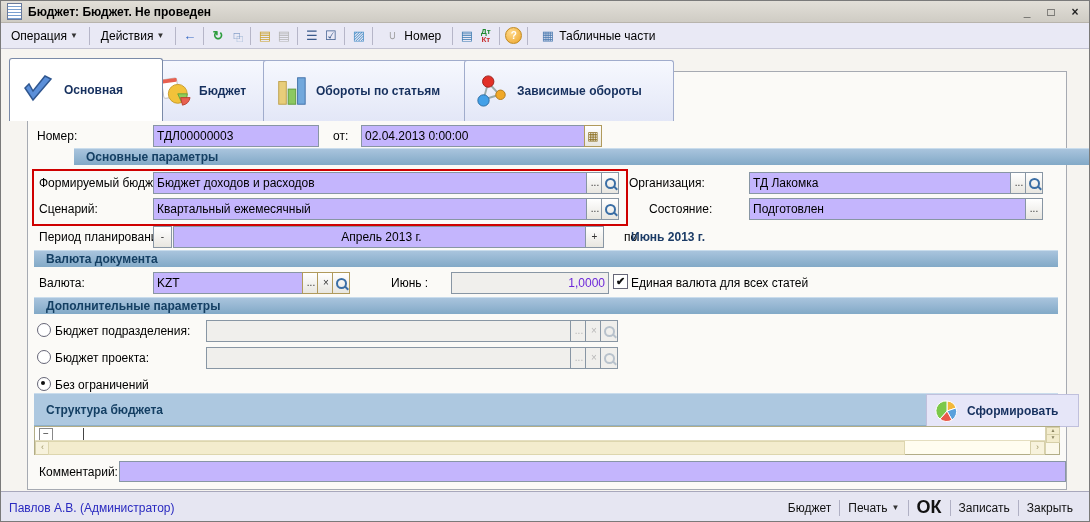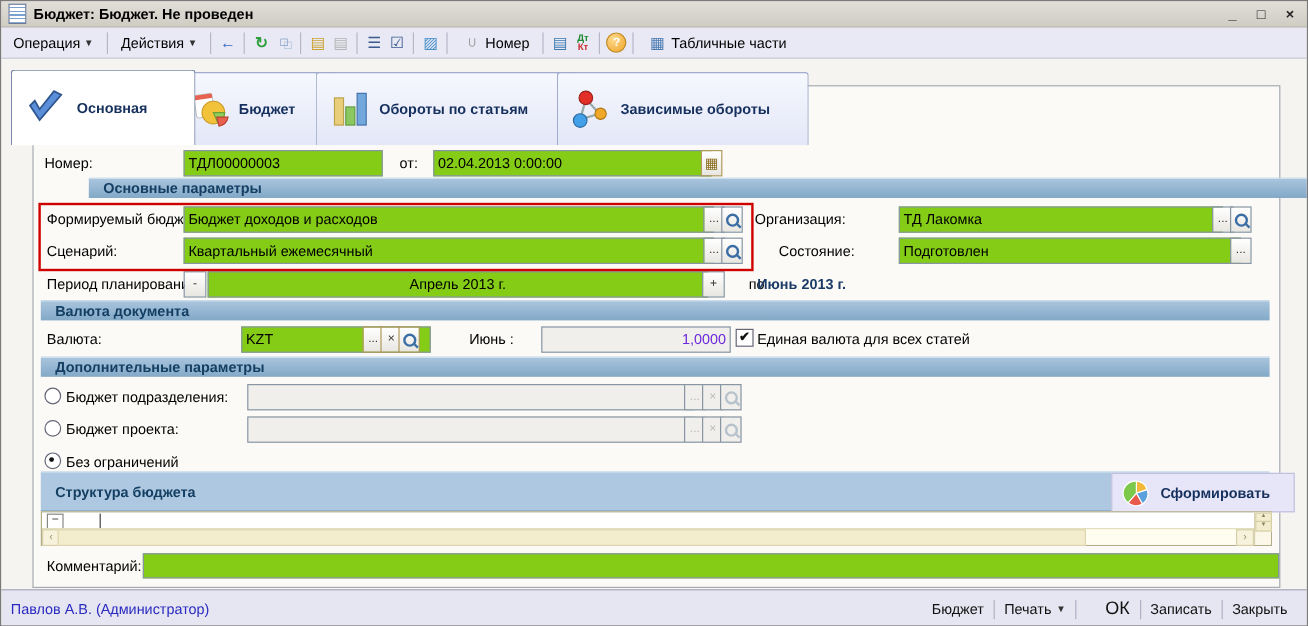--- a/index.html
+++ b/index.html
@@ -43,21 +43,21 @@
   .tab-label{font-weight:bold;color:#16305e;font-size:12px;}
   .tab.active{background:#fff;border-color:#7a8aa8;z-index:3;}
   .tab svg{flex:0 0 auto;}
 
   
   .sec-header{height:17px;background:linear-gradient(#a9c4dd,#82a9c7);border-top:1px solid #c9dcec;color:#143f63;font-weight:bold;font-size:12px;line-height:17px;padding-left:12px;}
   .big-header{height:33px;background:#adc8e0;border-top:1px solid #c9dcec;border-bottom:1px solid #8fb0ca;color:#143f63;font-weight:bold;font-size:12px;line-height:33px;padding-left:12px;}
 
   
   .lbl{position:absolute;font-size:12px;white-space:nowrap;}
-  .fld{position:absolute;height:20px;border:1px solid #8896a4;background:#84cc16;font-family:"Liberation Sans",sans-serif;font-size:12px;padding:0 3px;outline:none;}
+  .fld{position:absolute;height:20px;border:1px solid #8896a4;background:#c4b5fd;font-family:"Liberation Sans",sans-serif;font-size:12px;padding:0 3px;outline:none;}
   .fld:disabled{background:#f0efec;color:#6d28d9;}
   .fbtn{position:absolute;height:20px;width:16px;border:1px solid #8896a4;background:linear-gradient(#ffffff,#e8e6e0);font-size:10px;line-height:18px;text-align:center;color:#333;cursor:default;display:flex;align-items:center;justify-content:center;}
   .fbtn.gold{border-color:#b09a5c;}
   .fbtn.dis{background:#f0efec;color:#b8b8b8;}
   .mag{width:7px;height:7px;border:2px solid #3a6ea5;border-radius:50%;position:relative;display:inline-block;}
   .mag::after{content:"";position:absolute;width:5px;height:2px;background:#3a6ea5;transform:rotate(45deg);right:-4px;bottom:-2px;}
   .mag.dis{border-color:#b8c2cc;} .mag.dis::after{background:#b8c2cc;}
   .cal-icon{color:#8a6d1f;font-size:12px;line-height:18px;}
   .red-box{position:absolute;border:2px solid #cf0000;pointer-events:none;z-index:4;}
   .bold-navy{font-weight:bold;color:#1b3b66;}
@@ -77,21 +77,21 @@
   .hs-thumb{position:absolute;left:13px;top:0;width:855px;height:12px;background:#f3eccd;border:1px solid #ddd6ae;}
 
   .gen-btn{position:absolute;left:925px;top:393px;width:135px;height:31px;background:#e6e6f8;border:1px solid #c0c0dc;display:flex;align-items:center;gap:8px;padding:0 8px;cursor:default;}
   .gen-label{font-weight:bold;color:#16305e;font-size:12px;}
 
   
   .statusbar{left:0;top:490px;width:100%;height:32px;background:#e6e6f2;border-top:1px solid #a8a8bc;display:flex;align-items:center;padding:0 8px;}
   .status-user{color:#2a2ac0;font-size:12px;}
   .status-right{margin-left:auto;display:flex;align-items:center;}
   .st-btn{padding:2px 8px;font-size:12px;color:#111;cursor:default;display:flex;align-items:center;gap:4px;}
-  .st-btn.ok{font-weight:normal;font-size:15px;margin-left:16px;}
+  .st-btn.ok{font-weight:bold;font-size:18px;}
   .st-sep{width:1px;height:16px;background:#b0b0c4;}
 </style>
 </head>
 <body>
 
 <div class="window">
 
   <div class="abs titlebar">
     <span class="title-doc-icon"></span>
     <span class="title-text">Бюджет: Бюджет. Не проведен</span>
@@ -224,21 +224,21 @@
   <span class="lbl" style="left:38px;top:229px;">Период планирования:</span>
   <span class="fbtn" style="left:152px;top:225px;width:17px;">-</span>
   <input class="fld" style="left: 172px; top: 225px; width: 409px; text-align: center;" value="Апрель 2013 г.">
   <span class="fbtn" style="left:584px;top:225px;width:17px;">+</span>
   <span class="lbl" style="left:608px;top:229px;margin-left:15px;">по</span>
   <span class="lbl bold-navy" style="left:630px;top:229px;">Июнь 2013 г.</span>
 
   <div class="abs sec-header" style="left:33px;top:249px;width:1024px;">Валюта документа</div>
 
   <span class="lbl" style="left:38px;top:275px;">Валюта:</span>
-  <input class="fld" style="left: 152px; top: 271px; width: 150px; margin-left: 48px;" value="KZT">
+  <input class="fld" style="left: 152px; top: 271px; width: 150px;" value="KZT">
   <span class="fbtn gold" style="left:301px;top:271px;">...</span>
   <span class="fbtn gold" style="left:316px;top:271px;">×</span>
   <span class="fbtn gold" style="left:331px;top:271px;">
       <span class="mag"></span>
     </span>
   <span class="lbl" style="left:390px;top:275px;">Июнь :</span>
   <input class="fld" style="left: 450px; top: 271px; width: 150px; text-align: right;" disabled="" value="1,0000">
   <span class="checkbox" style="left:612px;top:273px;">✔</span>
   <span class="lbl" style="left:630px;top:275px;">Единая валюта для всех статей</span>
 

